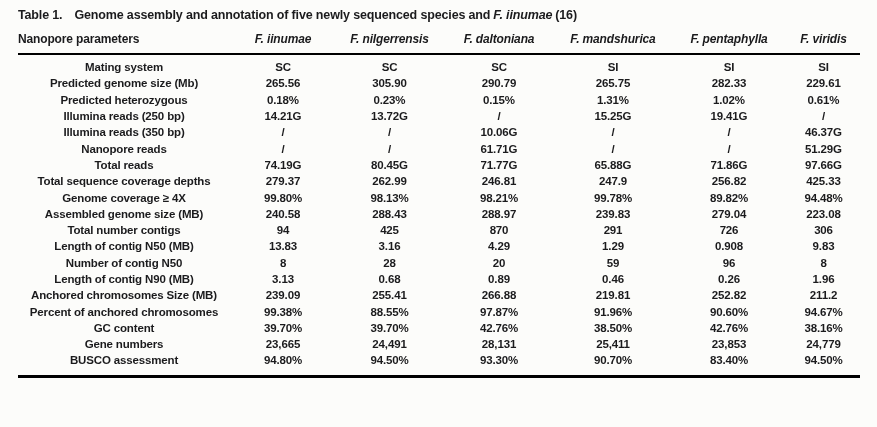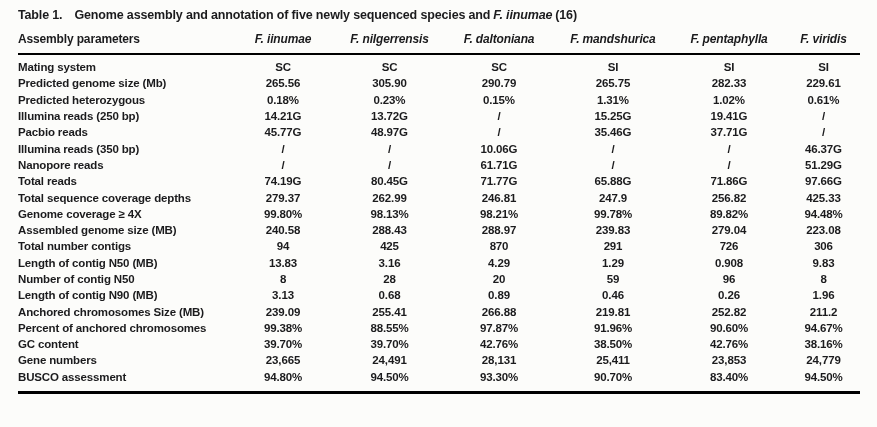--- a/index.html
+++ b/index.html
@@ -43,21 +43,21 @@
     font-size: 11.5px;
     font-weight: bold;
     height: 16.3px;
     padding: 0;
     text-align: center;
     white-space: nowrap;
     overflow: hidden;
   }
   tbody tr:first-child td { padding-top: 4px; }
   tbody tr:last-child td { padding-bottom: 6px; }
-  tbody td.param { text-align: left; }
+  tbody td.param { text-align: center; }
 </style>
 </head>
 <body>
 
 <div class="page">
   <div class="table-title">
     <span class="t-num">Table 1.</span><span class="t-main">Genome assembly and annotation of five newly sequenced species and</span><span class="t-species">F. iinumae</span><span class="t-ref">(16)</span>
   </div>
 
   <table>
@@ -65,21 +65,21 @@
       <col style="width:212px">
       <col style="width:106px">
       <col style="width:107px">
       <col style="width:112px">
       <col style="width:116px">
       <col style="width:116px">
       <col style="width:73px">
     </colgroup>
     <thead>
       <tr>
-        <th class="param">Assembly parameters</th>
+        <th class="param">Nanopore parameters</th>
       <th class="sp">F. iinumae</th>
           <th class="sp">F. nilgerrensis</th>
           <th class="sp">F. daltoniana</th>
           <th class="sp">F. mandshurica</th>
           <th class="sp">F. pentaphylla</th>
           <th class="sp">F. viridis</th>
         </tr>
     </thead>
     <tbody>
         <tr>
@@ -112,29 +112,20 @@
         <tr>
           <td class="param">Illumina reads (250 bp)</td>
           <td>14.21G</td>
           <td>13.72G</td>
           <td>/</td>
           <td>15.25G</td>
           <td>19.41G</td>
           <td>/</td>
         </tr>
         <tr>
-          <td class="param">Pacbio reads</td>
-          <td>45.77G</td>
-          <td>48.97G</td>
-          <td>/</td>
-          <td>35.46G</td>
-          <td>37.71G</td>
-          <td>/</td>
-        </tr>
-        <tr>
           <td class="param">Illumina reads (350 bp)</td>
           <td>/</td>
           <td>/</td>
           <td>10.06G</td>
           <td>/</td>
           <td>/</td>
           <td>46.37G</td>
         </tr>
         <tr>
           <td class="param">Nanopore reads</td>

